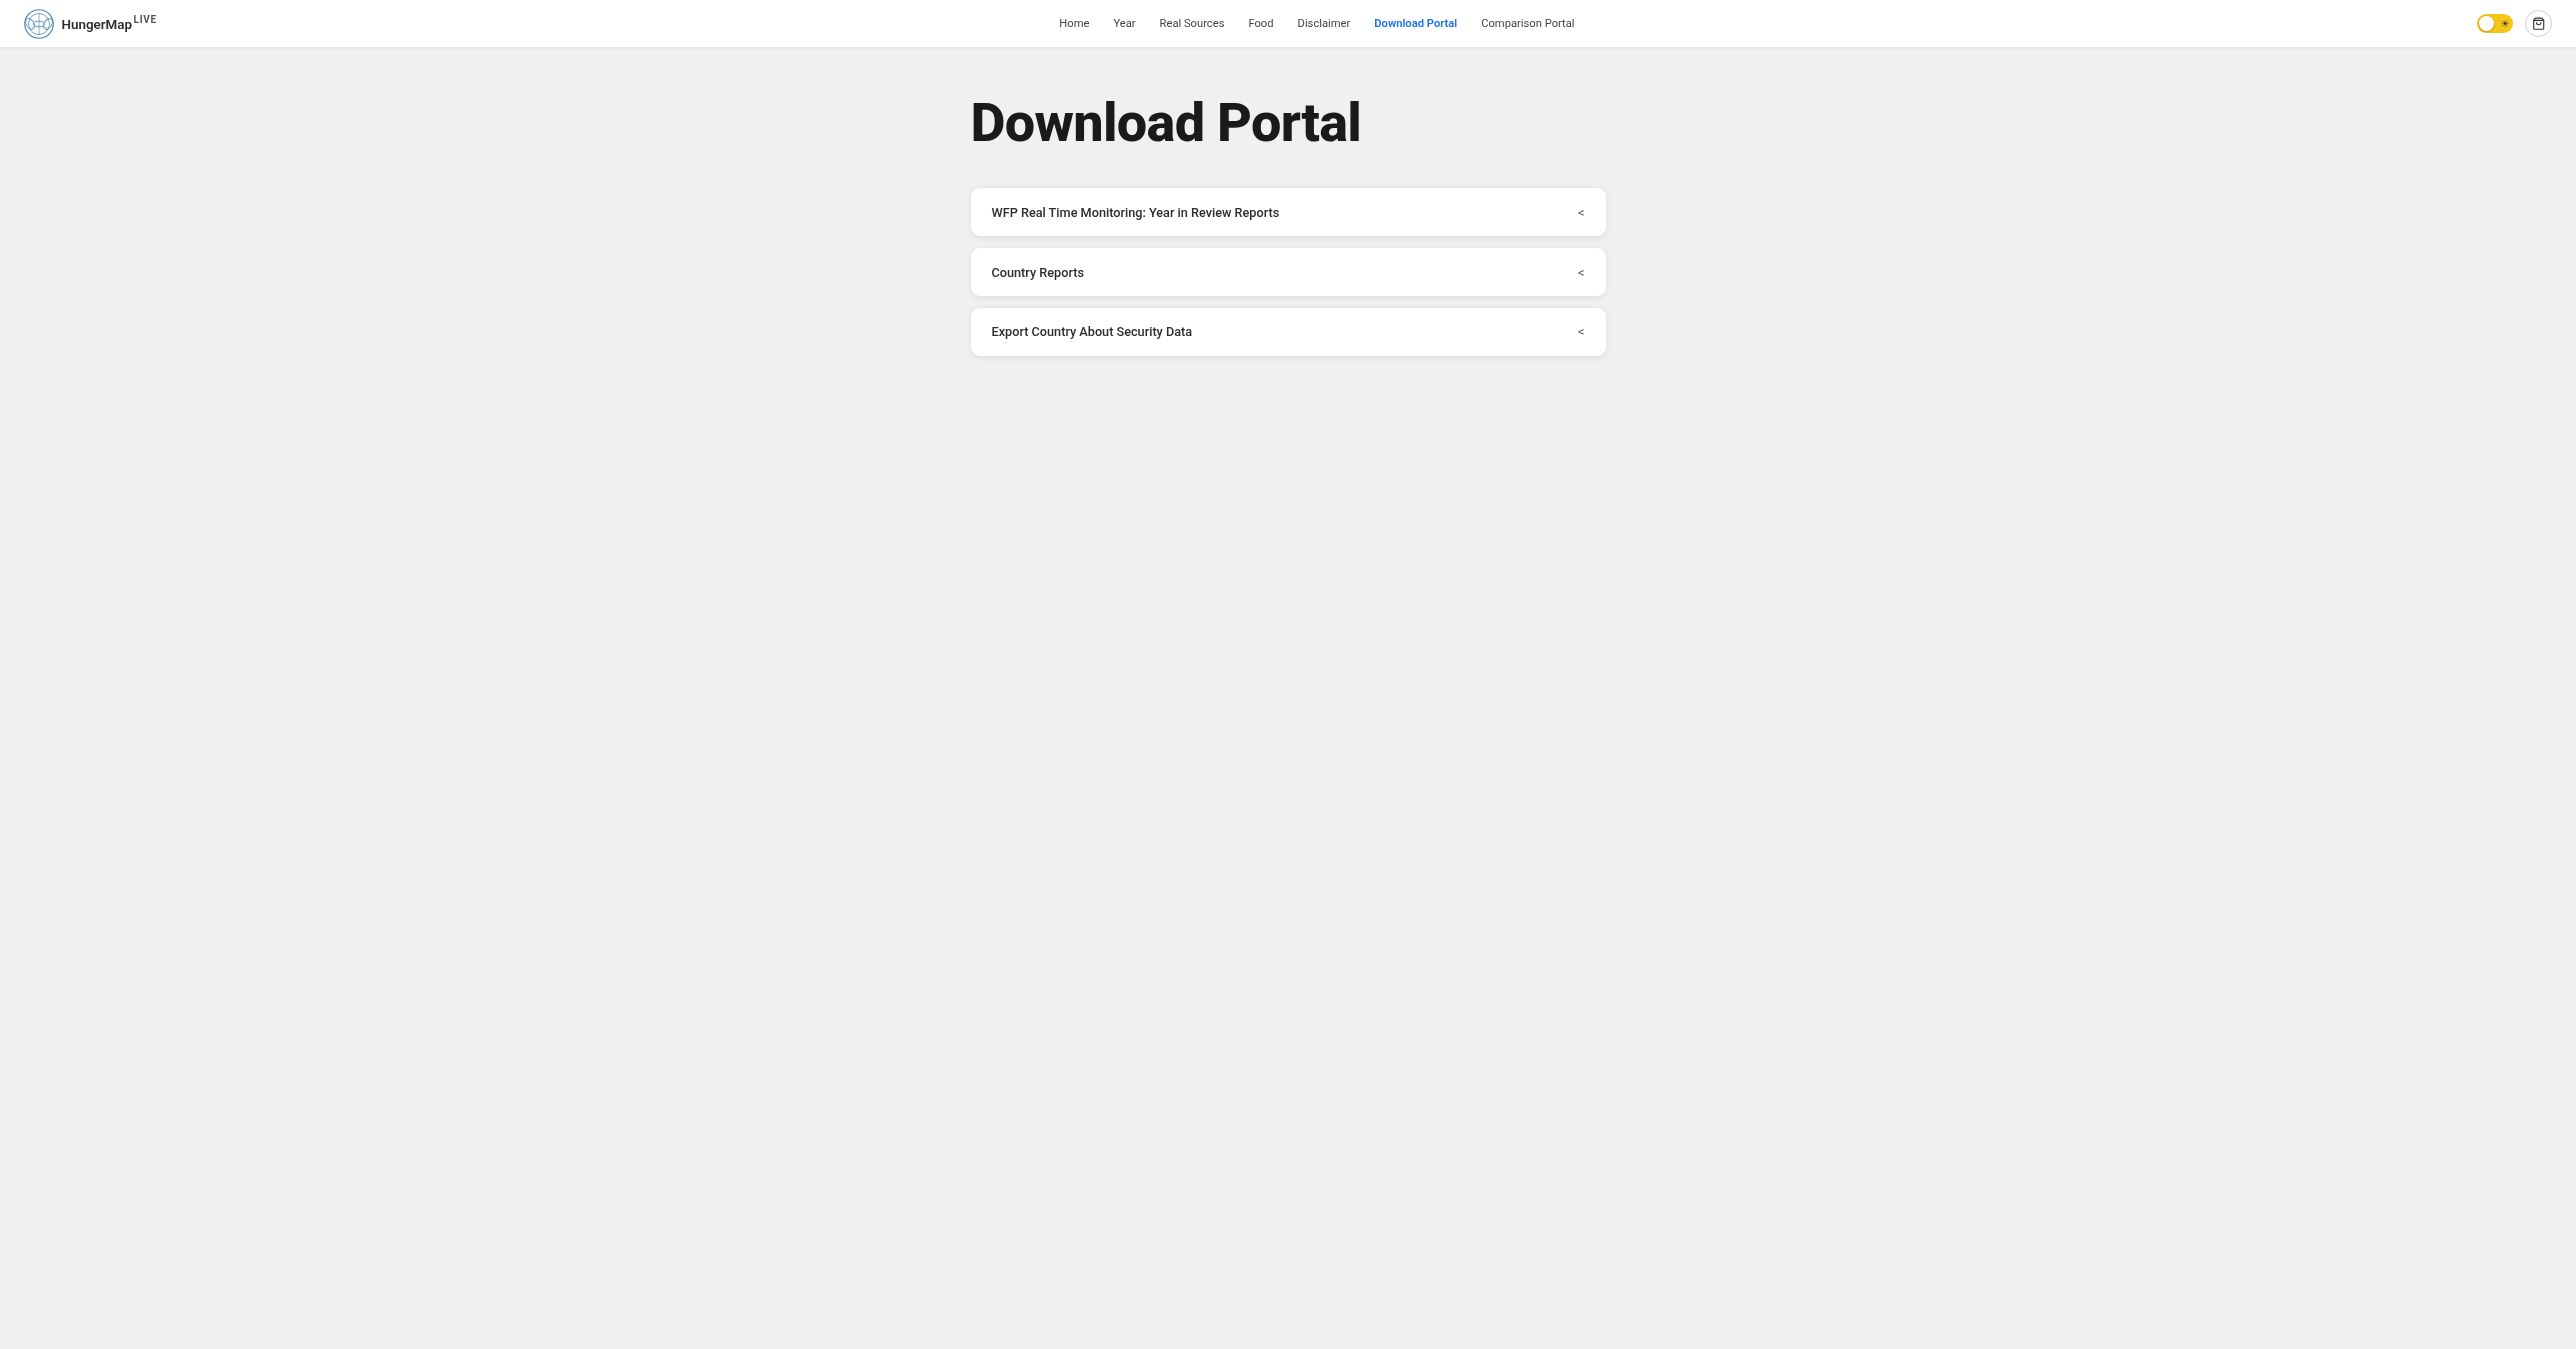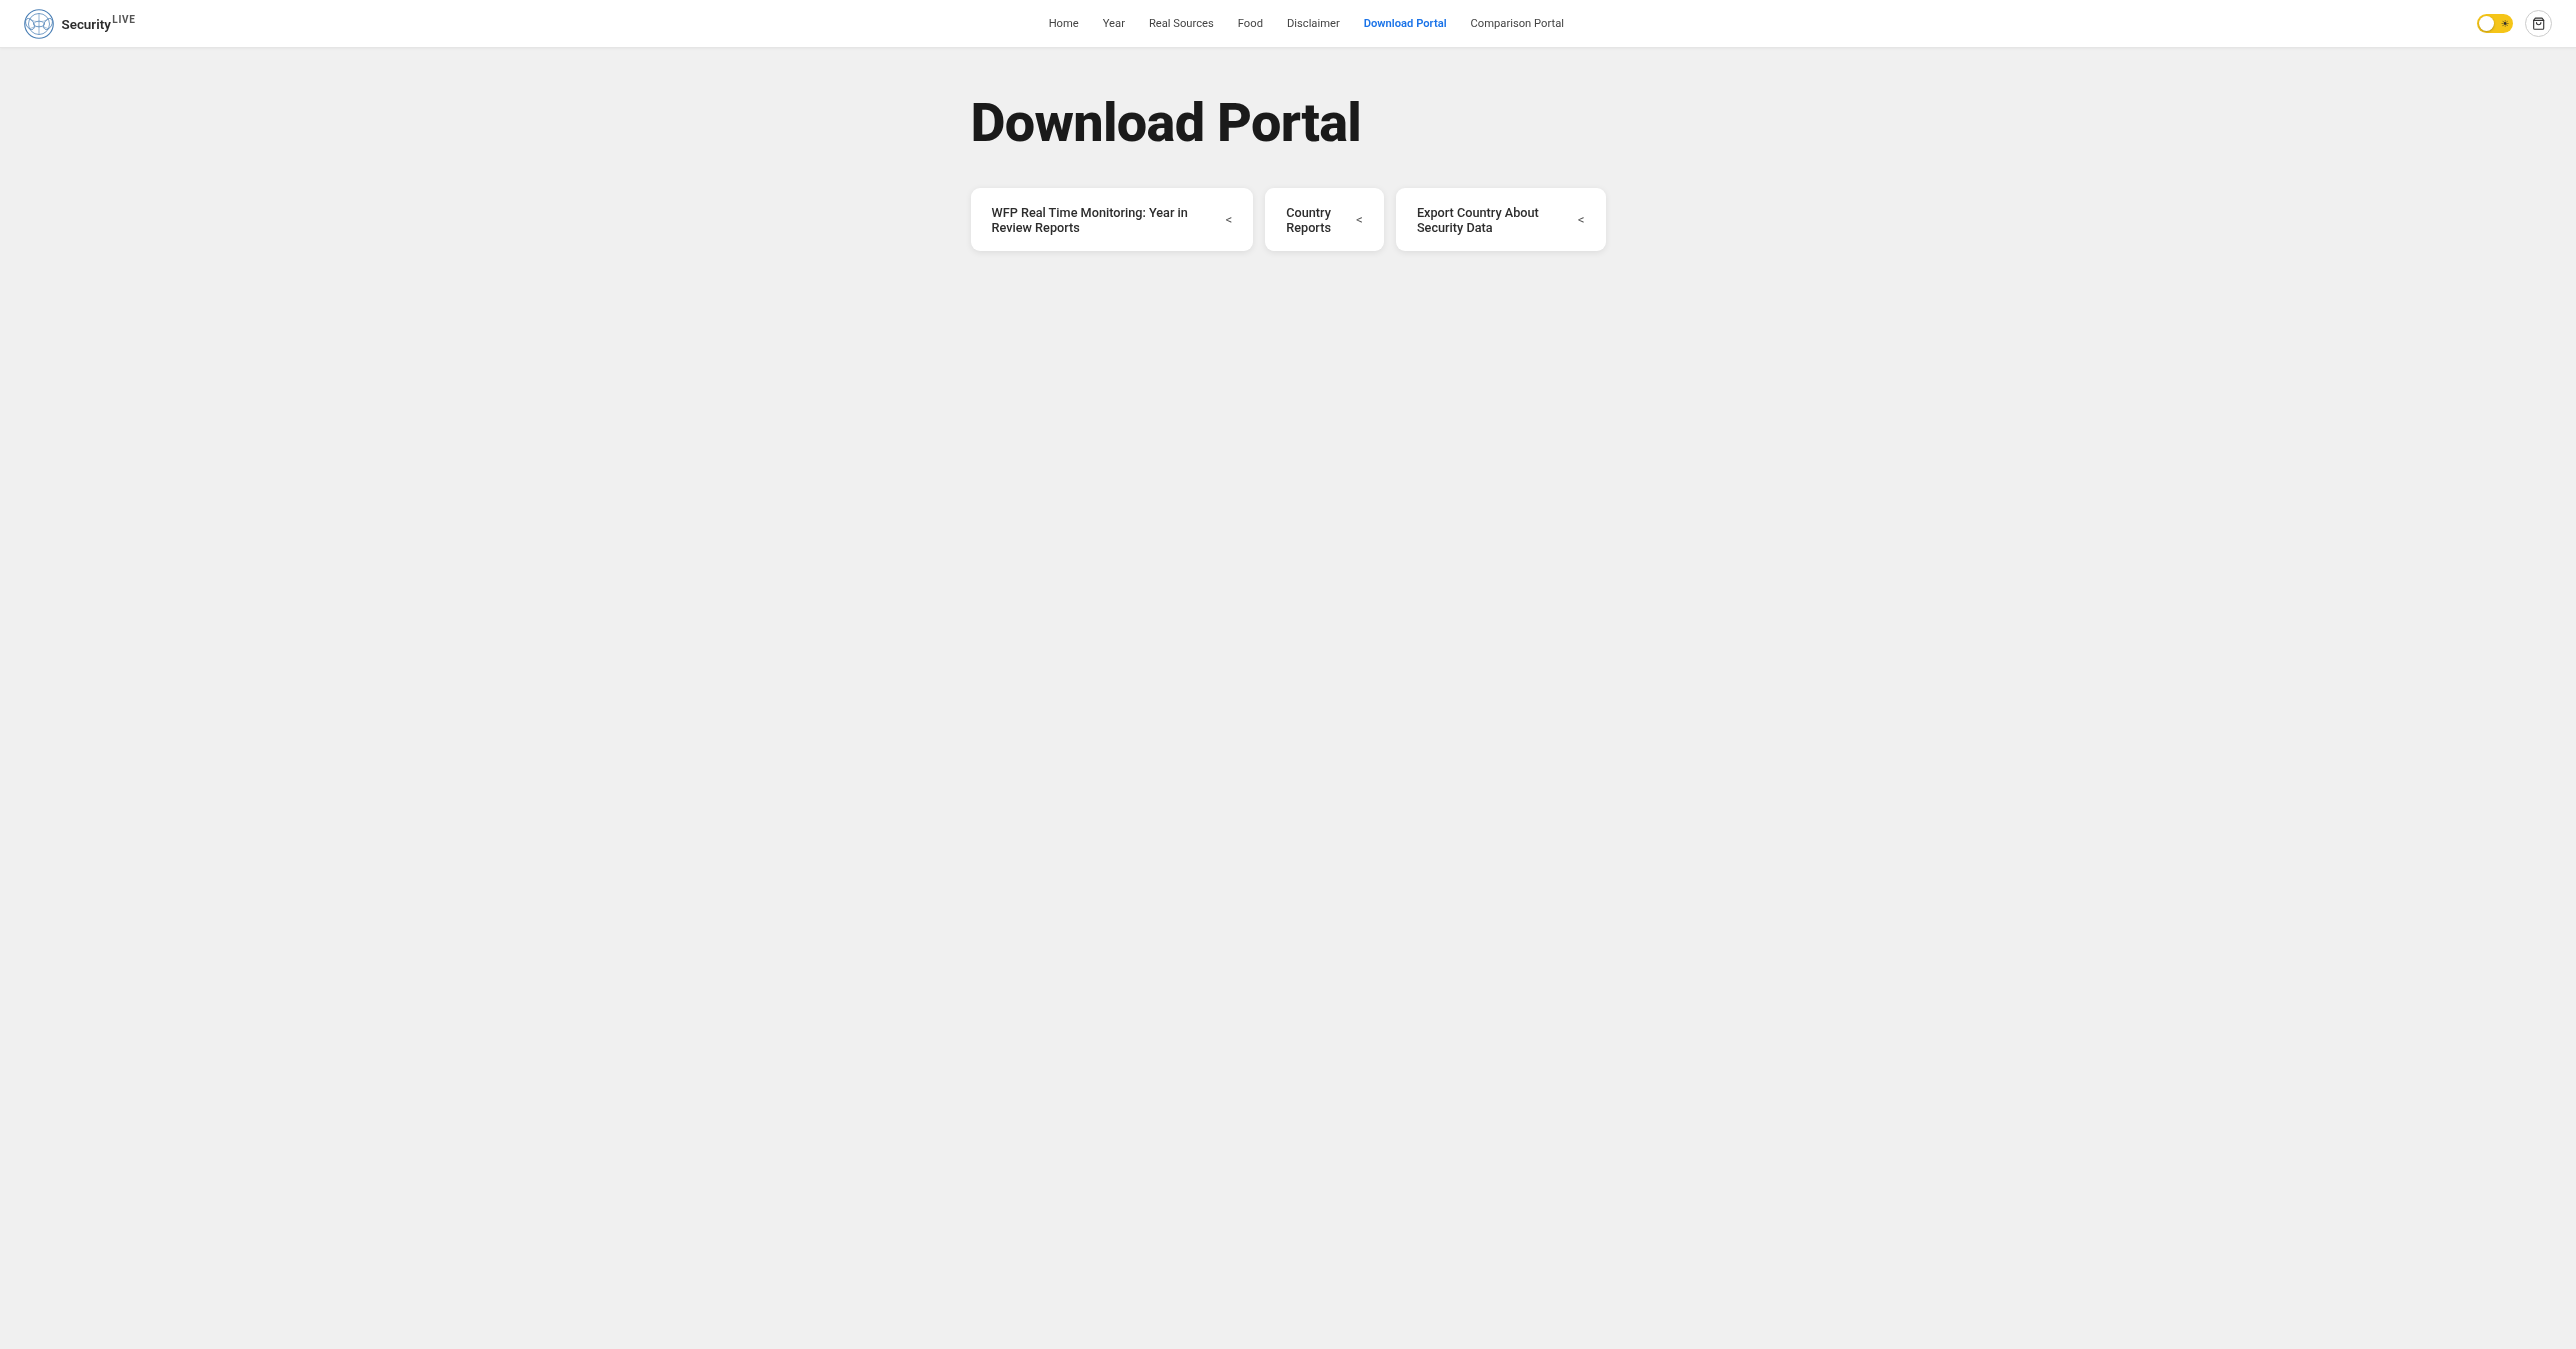--- a/index.html
+++ b/index.html
@@ -143,21 +143,21 @@
       font-weight: 800;
       color: #1a1a1a;
       margin-bottom: 36px;
       letter-spacing: -0.7px;
       line-height: 1.1;
     }
 
     
     .accordion {
       display: flex;
-      flex-direction: row;
+      flex-direction: column;
       gap: 12px;
     }
 
     .accordion-item {
       background: #ffffff;
       border-radius: 9px;
       box-shadow: 0 1.5px 6px rgba(0,0,0,0.08);
       overflow: hidden;
     }
 
@@ -196,21 +196,21 @@
       <ellipse cx="32" cy="20" rx="5" ry="8" fill="none" stroke="#4a7fb5" stroke-width="1" transform="rotate(30 32 20)"></ellipse>
 
       <path d="M12 20 Q20 12 28 20" fill="none" stroke="#4a7fb5" stroke-width="0.8"></path>
       <path d="M12 20 Q20 28 28 20" fill="none" stroke="#4a7fb5" stroke-width="0.8"></path>
       <path d="M20 6 L20 34" stroke="#4a7fb5" stroke-width="0.8"></path>
       <path d="M8 14 Q20 20 32 14" fill="none" stroke="#4a7fb5" stroke-width="0.6"></path>
       <path d="M8 26 Q20 20 32 26" fill="none" stroke="#4a7fb5" stroke-width="0.6"></path>
     </svg>
     <div>
       <span class="logo-text">
-        <span>Security</span><span class="live-badge">LIVE</span>
+        <span>HungerMap</span><span class="live-badge">LIVE</span>
       </span>
     </div>
   </div>
 
   <nav>
     <a href="#">Home</a>
     <a href="#">Year</a>
     <a href="#">Real Sources</a>
     <a href="#">Food</a>
     <a href="#">Disclaimer</a>

